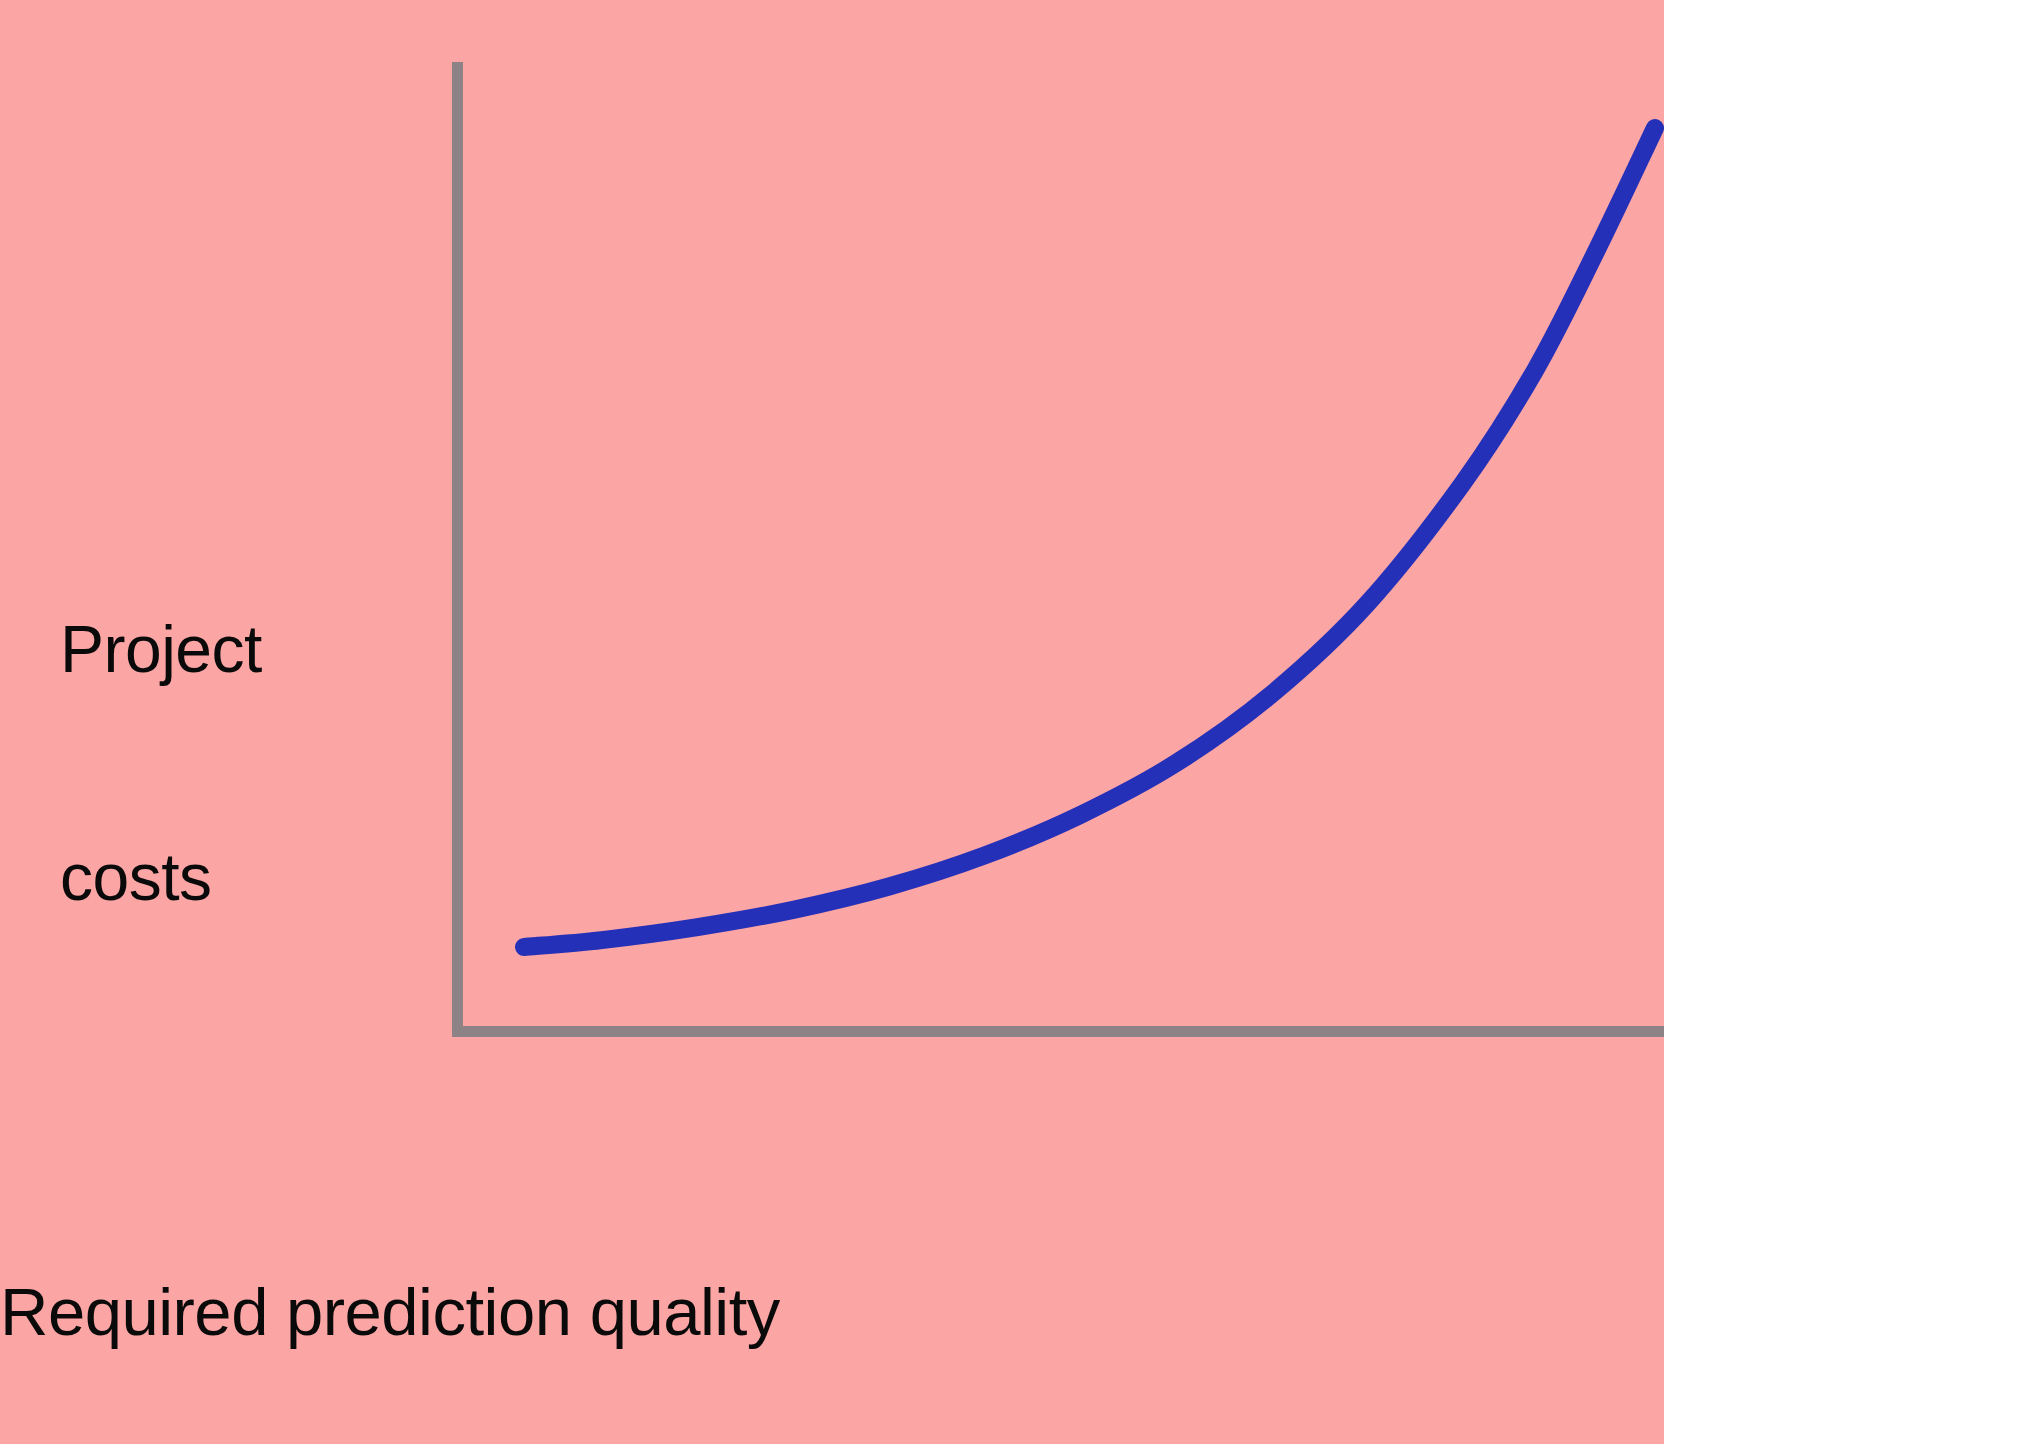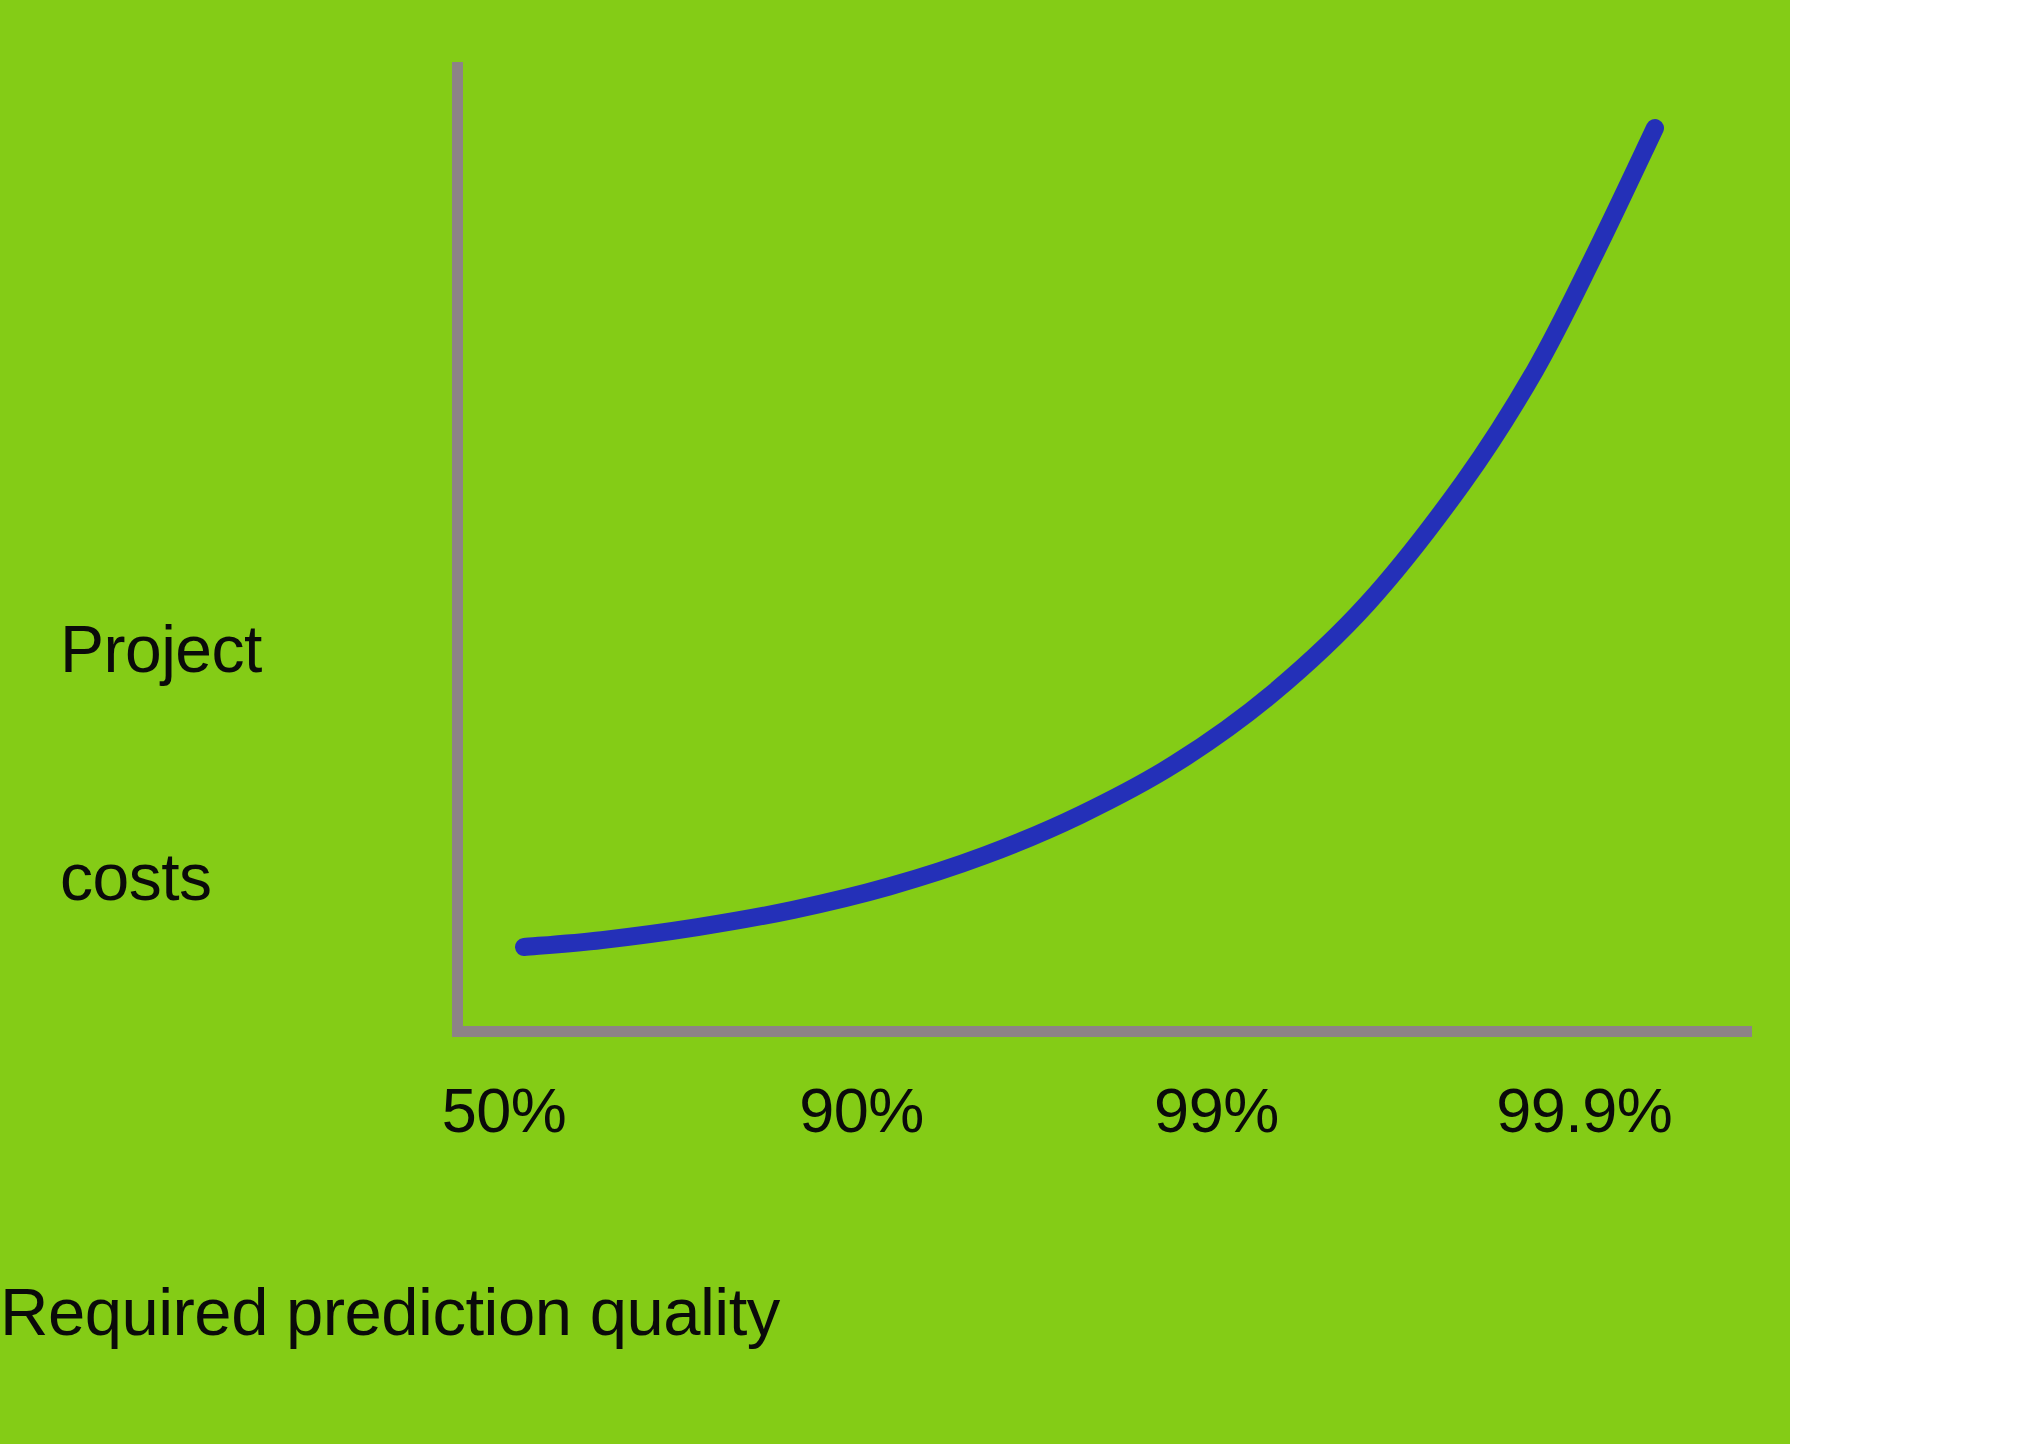--- a/index.html
+++ b/index.html
@@ -5,23 +5,23 @@
   html, body {
     margin: 0;
     padding: 0;
     background: #ffffff;
   }
   body {
     font-family: "Liberation Sans", sans-serif;
   }
   #canvas {
     position: relative;
-    width: 1790px;
+    width: 1664px;
     height: 1444px;
-    background: #84cc16;
+    background: #fca5a5;
     overflow: hidden;
   }
 
   
   .y-axis-title {
     position: absolute;
     left: 60px;
     top: 478px;
     width: 330px;
     font-size: 66px;
@@ -85,22 +85,16 @@
 
   <svg id="plot-svg" viewBox="0 0 2036 1444" xmlns="http://www.w3.org/2000/svg">
 
     <line id="y-axis-line" x1="457.5" y1="62" x2="457.5" y2="1036" stroke="#8d8386" stroke-width="11"></line>
 
     <line id="x-axis-line" x1="452" y1="1031.5" x2="1752" y2="1031.5" stroke="#8d8386" stroke-width="11"></line>
 
     <path id="cost-curve" fill="none" stroke="#2430b8" stroke-width="18" stroke-linecap="round" stroke-linejoin="round" d="M 524.00 947.00 C 536.97 945.85, 572.87 943.40, 601.79 940.09 C 630.72 936.78, 665.62 932.17, 697.54 927.13 C 729.46 922.09, 761.37 916.62, 793.29 909.85 C 825.20 903.08, 857.12 895.60, 889.03 886.53 C 920.95 877.45, 952.86 867.38, 984.78 855.42 C 1016.69 843.47, 1048.61 830.23, 1080.52 814.82 C 1112.44 799.41, 1144.35 783.14, 1176.27 762.98 C 1208.19 742.83, 1240.10 720.51, 1272.02 693.87 C 1303.93 667.23, 1335.85 638.44, 1367.76 603.16 C 1399.68 567.88, 1435.58 521.09, 1463.51 482.21 C 1491.43 443.33, 1513.38 408.06, 1535.32 369.90 C 1557.26 331.74, 1575.21 293.59, 1595.16 253.27 C 1615.11 212.95, 1645.03 148.88, 1655.00 128.00"></path>
   </svg>
 
-  <div class="tick-row">
-    <div class="tick-label" style="left:4.0%;">50%</div>
-    <div class="tick-label" style="left:31.5%;">90%</div>
-    <div class="tick-label" style="left:58.8%;">99%</div>
-    <div class="tick-label" style="left:87.1%;">99.9%</div>
-  </div>
 
   <div class="x-axis-title">Required prediction quality</div>
 
 </div>
 
 </body></html>

